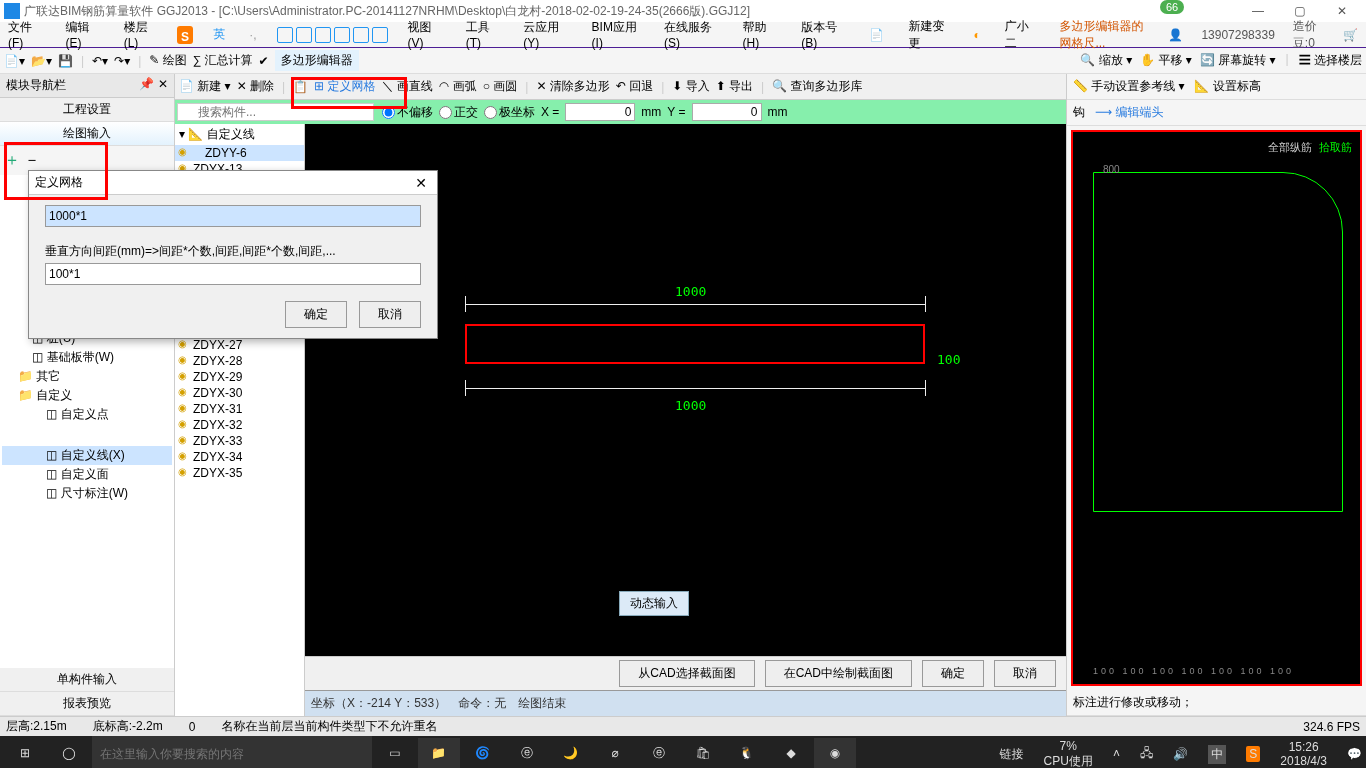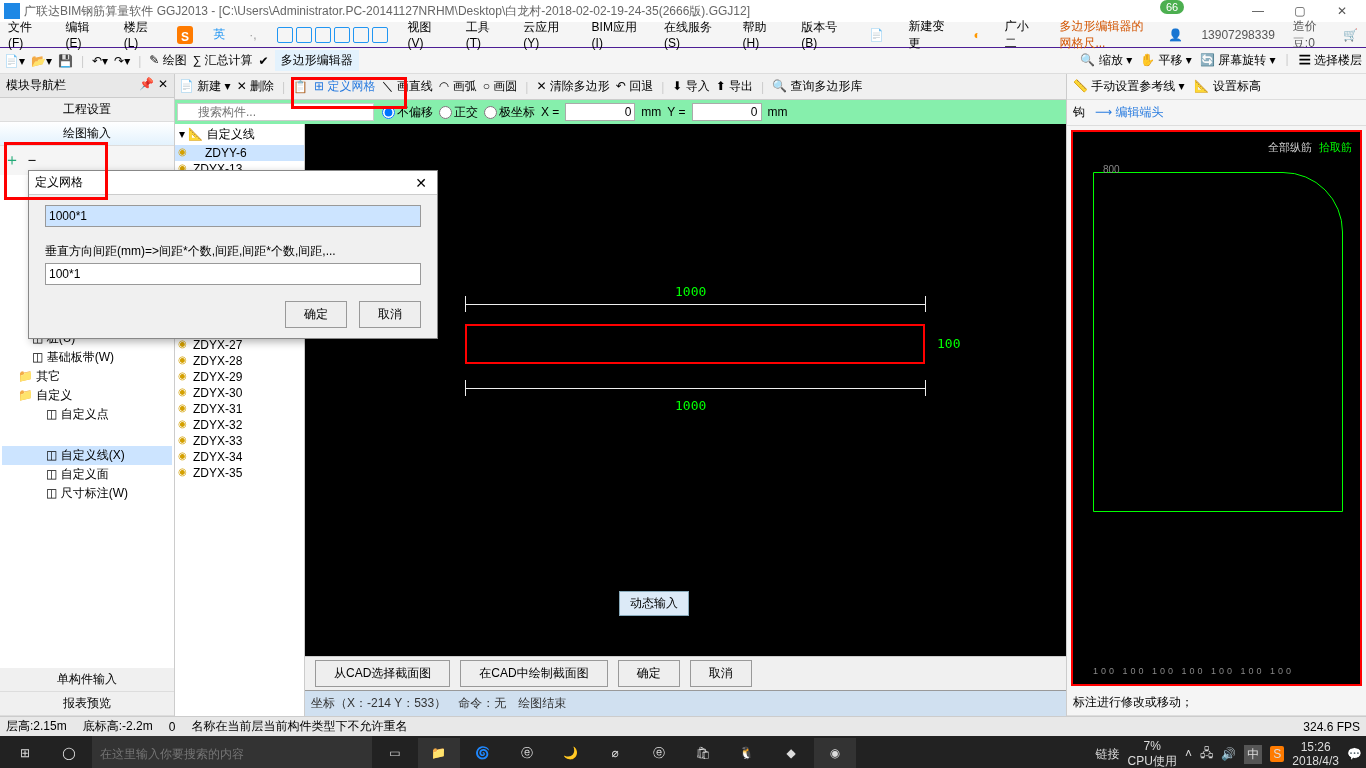--- a/index.html
+++ b/index.html
@@ -37,31 +37,31 @@
 .comp-item { padding:1px 4px 1px 18px; position:relative; }
 .comp-item::before { content:"◉"; position:absolute; left:3px; color:#d4a000; font-size:10px; }
 .comp-item.sel { background:#cce4ff; }
 .canvas-wrap { flex:1; display:flex; flex-direction:column; background:#000; position:relative; }
 .canvas { flex:1; background:#000; position:relative; }
 .dim { position:absolute; color:#0f0; font-family:monospace; font-size:13px; }
 .dim-line { position:absolute; background:#eee; }
 .red-rect { position:absolute; border:2px solid #f00; }
 .canvas-footer { height:26px; background:#d0e0f0; display:flex; align-items:center; gap:12px; padding:0 6px; color:#333; border-top:1px solid #999; }
 .dyn-btn { position:absolute; left:314px; bottom:100px; background:#dceaf7; border:1px solid #8ab; padding:3px 10px; }
-.btn-row { height:34px; display:flex; align-items:center; justify-content:flex-start; gap:10px; padding:0 10px; background:#f0f0f0; border-top:1px solid #ccc; }
+.btn-row { height:34px; display:flex; align-items:center; justify-content:flex-end; gap:10px; padding:0 10px; background:#f0f0f0; border-top:1px solid #ccc; }
 .btn { padding:4px 18px; border:1px solid #999; background:#eee; }
 .rightpanel { width:300px; background:#f5f5f5; border-left:1px solid #ccc; display:flex; flex-direction:column; }
 .rpanel-row { padding:4px 6px; display:flex; gap:10px; align-items:center; border-bottom:1px solid #ddd; }
 .right-canvas { flex:1; background:#000; border:2px solid red; margin:4px; position:relative; }
 .green-shape { position:absolute; border:1px solid #0f0; }
-.statusbar { height:20px; background:#e8e8e8; display:flex; align-items:center; padding:0 6px; gap:16px; border-top:1px solid #ccc; font-size:11px; }
+.statusbar { height:20px; background:#e8e8e8; display:flex; align-items:center; padding:0 6px; gap:26px; border-top:1px solid #ccc; font-size:11px; }
 .taskbar { height:36px; background:#222; display:flex; align-items:center; color:#ddd; padding:0 4px; gap:2px; }
 .task-icon { width:42px; height:32px; display:flex; align-items:center; justify-content:center; border-bottom:2px solid transparent; }
 .task-icon.active { border-bottom-color:#6cf; background:#333; }
-.taskbar-right { margin-left:auto; display:flex; align-items:center; gap:8px; font-size:11px; }
+.taskbar-right { margin-left:auto; display:flex; align-items:center; gap:20px; font-size:11px; }
 .search-box { width:280px; height:36px; background:#333; color:#888; padding:0 8px; display:flex; align-items:center; border:none; }
 
 .dialog { position:absolute; left:28px; top:170px; width:410px; background:#f0f0f0; border:1px solid #888; box-shadow:3px 3px 8px rgba(0,0,0,.3); z-index:40; }
 .dlg-title { height:24px; display:flex; align-items:center; padding:0 6px; background:#fff; border-bottom:1px solid #ccc; }
 .dlg-close { margin-left:auto; width:20px; text-align:center; font-size:14px; }
 .dlg-body { padding:10px 16px; }
 .dlg-body label { display:block; margin:6px 0 3px; }
 .dlg-body input { width:100%; border:1px solid #999; padding:3px; }
 .dlg-body input.sel { background:#cce4ff; }
 .dlg-btns { display:flex; justify-content:flex-end; gap:12px; padding:6px 16px 10px; }
@@ -248,21 +248,21 @@
       </div>
       <div class="canvas-wrap">
         <div class="canvas">
 
           <span class="dim" style="left:370px; top:160px">1000</span>
           <div class="dim-line" style="left:160px; top:180px; width:460px; height:1px"></div>
           <div class="dim-line" style="left:160px; top:172px; width:1px; height:16px"></div>
           <div class="dim-line" style="left:620px; top:172px; width:1px; height:16px"></div>
 
           <div class="red-rect" style="left:160px; top:200px; width:460px; height:40px"></div>
-          <span class="dim" style="left:632px; top:212px">100</span>
+          <span class="dim" style="left:632px; top:228px">100</span>
 
           <div class="dim-line" style="left:160px; top:264px; width:460px; height:1px"></div>
           <div class="dim-line" style="left:160px; top:256px; width:1px; height:16px"></div>
           <div class="dim-line" style="left:620px; top:256px; width:1px; height:16px"></div>
           <span class="dim" style="left:370px; top:274px">1000</span>
         </div>
         <div class="dyn-btn">动态输入</div>
         <div class="btn-row">
           <button class="btn">从CAD选择截面图</button>
           <button class="btn">在CAD中绘制截面图</button>

